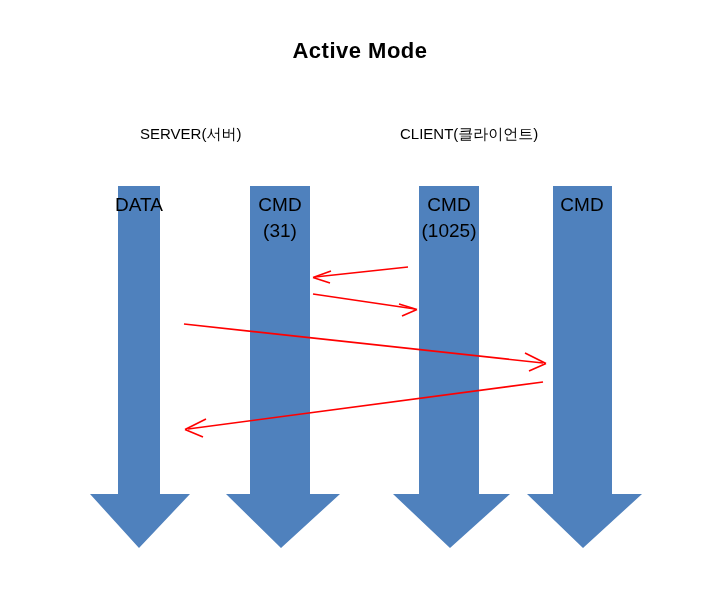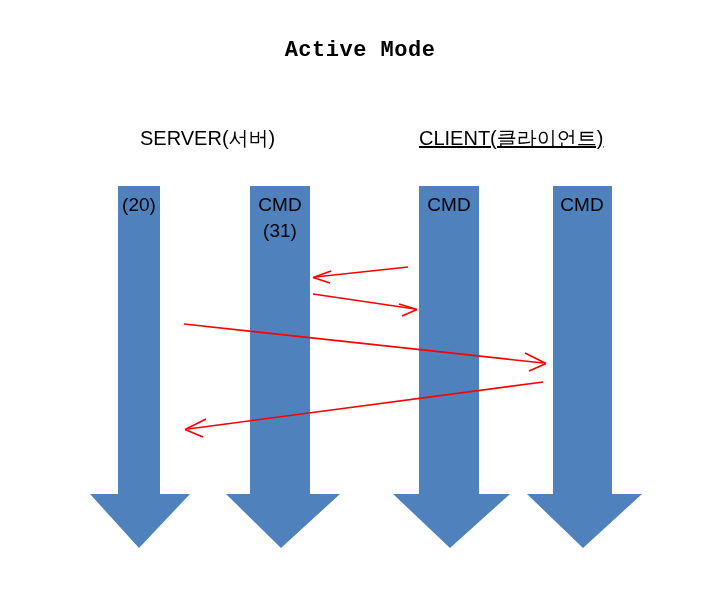--- a/index.html
+++ b/index.html
@@ -25,31 +25,30 @@
   .title-text {
     position: absolute;
     left: 0;
     top: 38px;
     width: 720px;
     text-align: center;
     font-size: 22px;
     font-weight: bold;
     color: #000000;
     letter-spacing: 0.5px;
-    font-family: Liberation Mono, monospace;
   }
   .col-header {
     position: absolute;
     top: 125px;
-    font-size: 20px;
+    font-size: 15px;
     color: #000000;
     white-space: nowrap;
   }
   #header-server { left: 140px; }
-  #header-client { left: 419px; text-decoration: underline; }
+  #header-client { left: 400px; }
   .lane-label {
     position: absolute;
     font-size: 19px;
     color: #000000;
     line-height: 26px;
     text-align: center;
     white-space: nowrap;
   }
   .lane-label .ln1 { display: block; }
   .lane-label .ln2 { display: block; }
@@ -96,29 +95,30 @@
     </g>
 
     <g>
       <line x1="543" y1="382" x2="188" y2="429" stroke="#FF0000" stroke-width="1.6"></line>
       <path d="M 185 429.5 L 206 419 M 185 429.5 L 203 437" stroke="#FF0000" stroke-width="1.6" fill="none"></path>
     </g>
 
   </svg>
 
   <div class="lane-label" style="left:104px; top:192px; width:70px;">
-    <span class="ln2">(20)</span>
+    <span class="ln1">DATA</span>
   </div>
 
   <div class="lane-label" style="left:245px; top:192px; width:70px;">
     <span class="ln1">CMD</span>
     <span class="ln2">(31)</span>
   </div>
 
   <div class="lane-label" style="left:408px; top:192px; width:82px;">
     <span class="ln1">CMD</span>
+    <span class="ln2">(1025)</span>
   </div>
 
   <div class="lane-label" style="left:541px; top:192px; width:82px;">
     <span class="ln1">CMD</span>
   </div>
 
 </div>
 
 </body></html>

